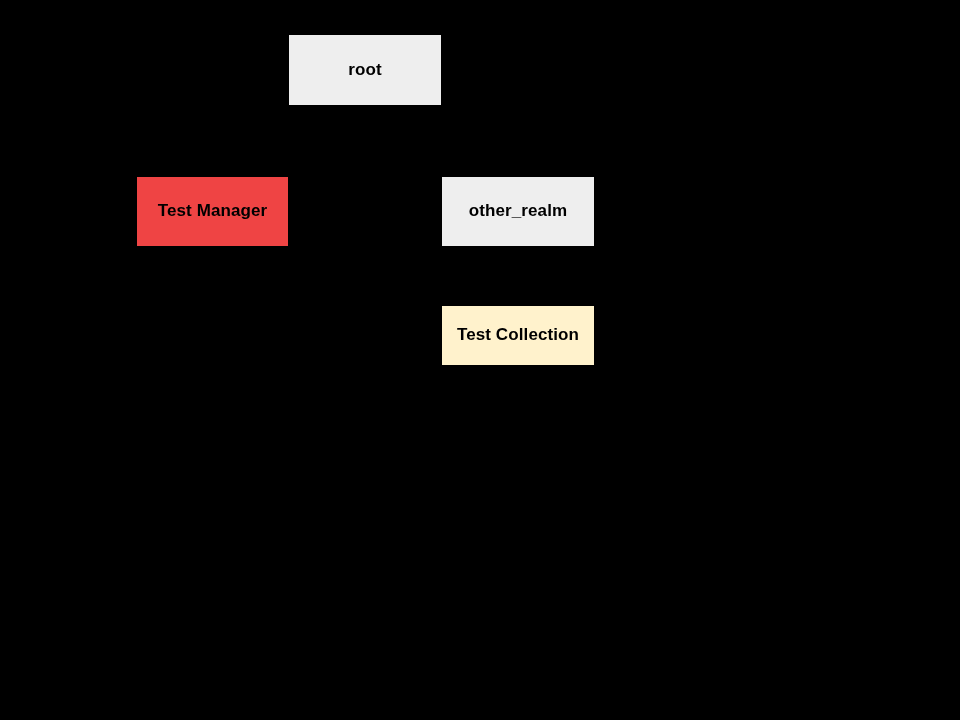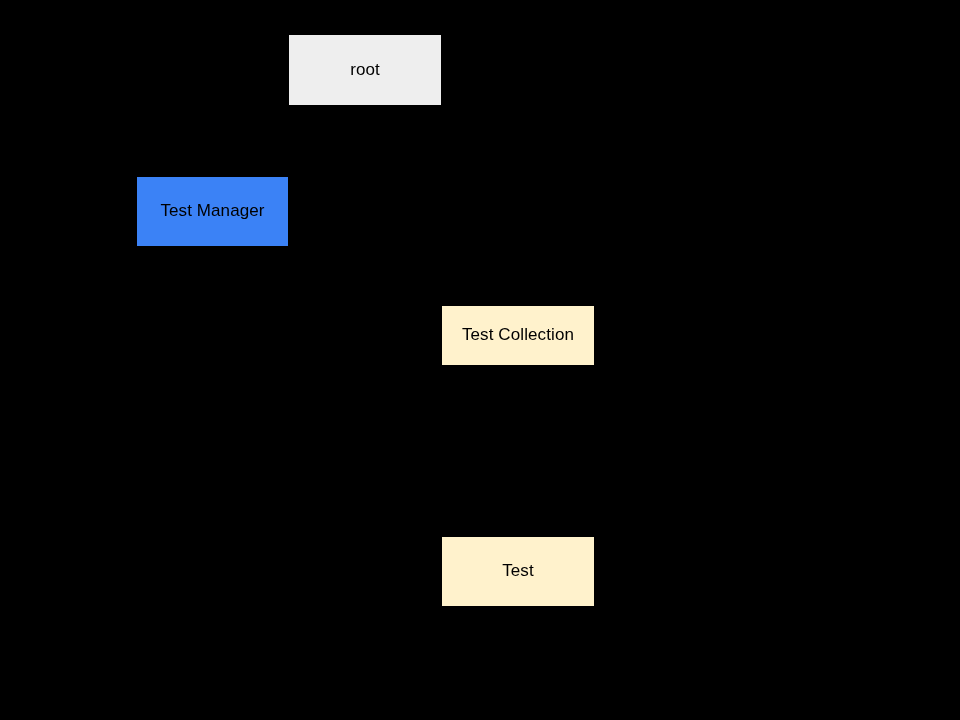--- a/index.html
+++ b/index.html
@@ -25,21 +25,21 @@
   }
   .node {
     position: absolute;
     box-sizing: border-box;
     display: flex;
     align-items: center;
     justify-content: center;
     text-align: center;
     color: #000000;
     font-size: 17px;
-    font-weight: 400;
+    font-weight: 700;
     line-height: 1.2;
     letter-spacing: 0.1px;
     white-space: nowrap;
     -webkit-font-smoothing: antialiased;
   }
   .node-label {
     display: block;
   }
 </style>
 </head>
@@ -53,26 +53,26 @@
         <path d="M 365 105 L 365 141 L 518 141 L 518 177"></path>
         <path d="M 518 246 L 518 276 L 518 276 L 518 306"></path>
         <path d="M 518 375 L 518 456 L 518 456 L 518 537"></path>
       </g>
   </svg>
 
   <div class="node" style="left: 289px; top: 35px; width: 152px; height: 70px; background: rgb(238, 238, 238); color: rgb(0, 0, 0);">
     <span class="node-label">root</span>
   </div>
 
-  <div class="node" style="left: 137px; top: 177px; width: 151px; height: 69px; background: #3b82f6; color: rgb(0, 0, 0);">
+  <div class="node" style="left: 137px; top: 177px; width: 151px; height: 69px; background: #ef4444; color: rgb(0, 0, 0);">
     <span class="node-label">Test Manager</span>
   </div>
 
+  <div class="node" style="left: 442px; top: 177px; width: 152px; height: 69px; background: rgb(238, 238, 238); color: rgb(0, 0, 0);">
+    <span class="node-label">other_realm</span>
+  </div>
 
   <div class="node" style="left: 442px; top: 306px; width: 152px; height: 59px; background: rgb(255, 242, 204); color: rgb(0, 0, 0);">
     <span class="node-label">Test Collection</span>
   </div>
 
-  <div class="node" style="left: 442px; top: 537px; width: 152px; height: 69px; background: rgb(255, 242, 204); color: rgb(0, 0, 0);">
-    <span class="node-label">Test</span>
-  </div>
 
 </div>
 
 </body></html>

